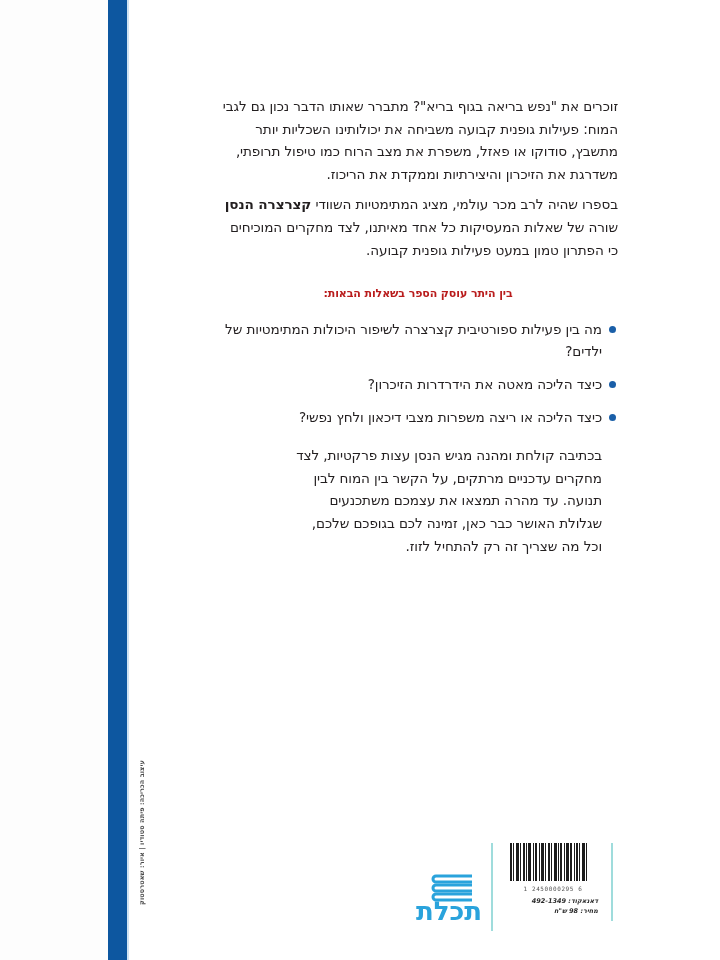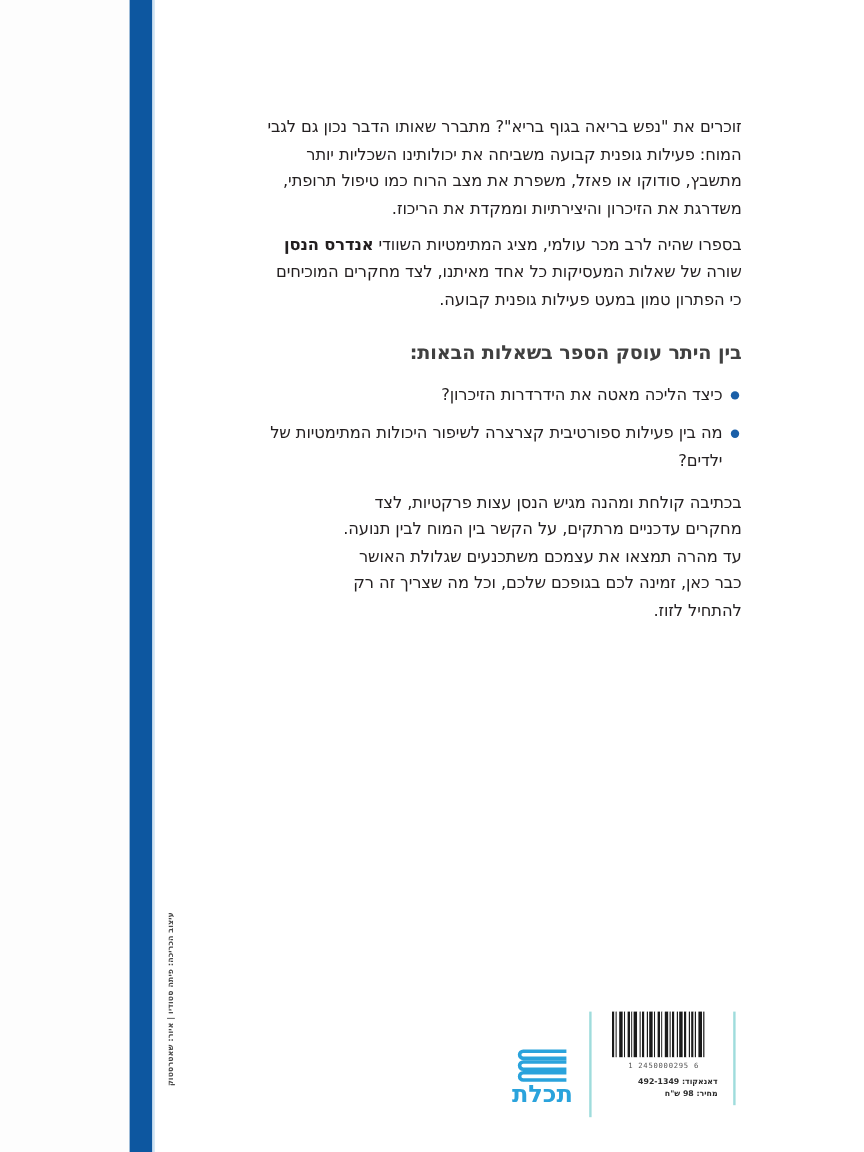--- a/index.html
+++ b/index.html
@@ -66,24 +66,25 @@
       color: #231f20;
       letter-spacing: -0.1px;
     }
     .content p {
       margin: 0 0 8px 0;
     }
     .content .strong {
       font-weight: bold;
     }
     .section-heading {
-      color: #404040;
-      font-weight: bold;
-      font-size: 16px;
+      color: #b91c1c;
+      font-weight: bold;
+      font-size: 11px;
       margin: 22px 0 12px 0;
+      text-align: center;
     }
     .bullets {
       list-style: none;
       margin: 0 0 12px 0;
       padding: 0;
     }
     .bullets li {
       position: relative;
       padding-right: 16px;
       margin-bottom: 10px;
@@ -93,21 +94,21 @@
       right: 2px;
       top: 8px;
       width: 7px;
       height: 7px;
       border-radius: 50%;
       background: #1a5fa8;
     }
     .closing {
       width: 340px;
     }
-    .closing p { margin: 0; }
+    .closing p { margin: 16px; }
     .sep-line {
       position: absolute;
       width: 2px;
       background: #9fdcdc;
     }
     .barcode-bars {
       position: absolute;
       left: 510px;
       top: 843px;
       width: 84px;
@@ -135,71 +136,76 @@
     .barcode-meta {
       position: absolute;
       left: 504px;
       top: 896px;
       width: 94px;
       direction: rtl;
       font-size: 6.5px;
       font-weight: bold;
       line-height: 10px;
       color: #2b2b2b;
+      font-style: italic;
     }
     .logo {
       position: absolute;
       left: 422px;
       top: 872px;
       width: 56px;
       height: 60px;
     }
     .logo-books {
       position: absolute;
       left: 6px; top: 0;
       width: 46px; height: 30px;
     }
     .logo-text {
       position: absolute;
       left: 0;
       top: 28px;
       width: 60px;
       text-align: center;
       direction: rtl;
-      font-size: 20px;
+      font-size: 26px;
       font-weight: bold;
       color: #2aa3dc;
       line-height: 22px;
     }
   </style>
 </head>
 <body>
 
 <div class="page">
 
   <div class="left-margin"></div>
   <div class="spine-band"></div>
   <div class="spine-edge"></div>
 
   <div class="credit-vertical">עיצוב הכריכה: פיתה סטודיו | איור: שאטרסטוק</div>
 
   <div class="content">
     <p>זוכרים את "נפש בריאה בגוף בריא"? מתברר שאותו הדבר נכון גם לגבי המוח: פעילות גופנית קבועה משביחה את יכולותינו השכליות יותר מתשבץ, סודוקו או פאזל, משפרת את מצב הרוח כמו טיפול תרופתי, משדרגת את הזיכרון והיצירתיות וממקדת את הריכוז.</p>
-    <p><span>בספרו שהיה לרב מכר עולמי, מציג המתימטיות השוודי </span><span class="strong">אנדרס הנסן</span><span> שורה של שאלות המעסיקות כל אחד מאיתנו, לצד מחקרים המוכיחים כי הפתרון טמון במעט פעילות גופנית קבועה.</span></p>
+    <p><span>בספרו שהיה לרב מכר עולמי, מציג המתימטיות השוודי </span><span class="strong">קצרצרה הנסן</span><span> שורה של שאלות המעסיקות כל אחד מאיתנו, לצד מחקרים המוכיחים כי הפתרון טמון במעט פעילות גופנית קבועה.</span></p>
 
     <div class="section-heading">בין היתר עוסק הספר בשאלות הבאות:</div>
 
     <ul class="bullets">
+      <li>
+        <span class="bullet-dot"></span>
+        <span>מה בין פעילות ספורטיבית קצרצרה לשיפור היכולות המתימטיות של ילדים?</span>
+      </li>
       <li>
         <span class="bullet-dot"></span>
         <span>כיצד הליכה מאטה את הידרדרות הזיכרון?</span>
       </li>
       <li>
         <span class="bullet-dot"></span>
-        <span>מה בין פעילות ספורטיבית קצרצרה לשיפור היכולות המתימטיות של ילדים?</span>
+        <span>כיצד הליכה או ריצה משפרות מצבי דיכאון ולחץ נפשי?</span>
       </li>
     </ul>
 
     <div class="closing">
       <p>בכתיבה קולחת ומהנה מגיש הנסן עצות פרקטיות, לצד מחקרים עדכניים מרתקים, על הקשר בין המוח לבין תנועה. עד מהרה תמצאו את עצמכם משתכנעים שגלולת האושר כבר כאן, זמינה לכם בגופכם שלכם, וכל מה שצריך זה רק להתחיל לזוז.</p>
     </div>
   </div>
 
   <div class="sep-line" style="left:491px; top:843px; height:88px;"></div>
   <div class="sep-line" style="left:611px; top:843px; height:78px;"></div>

